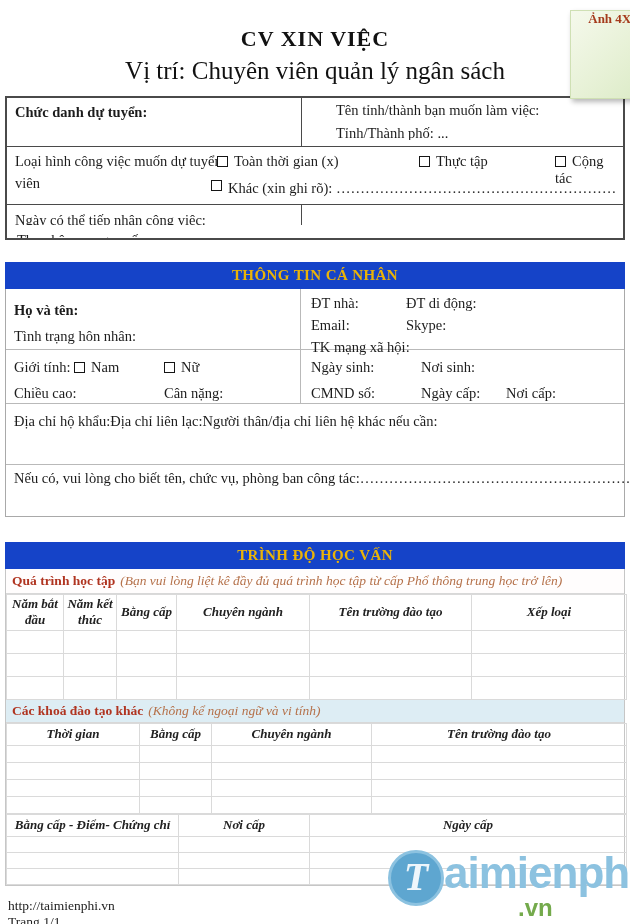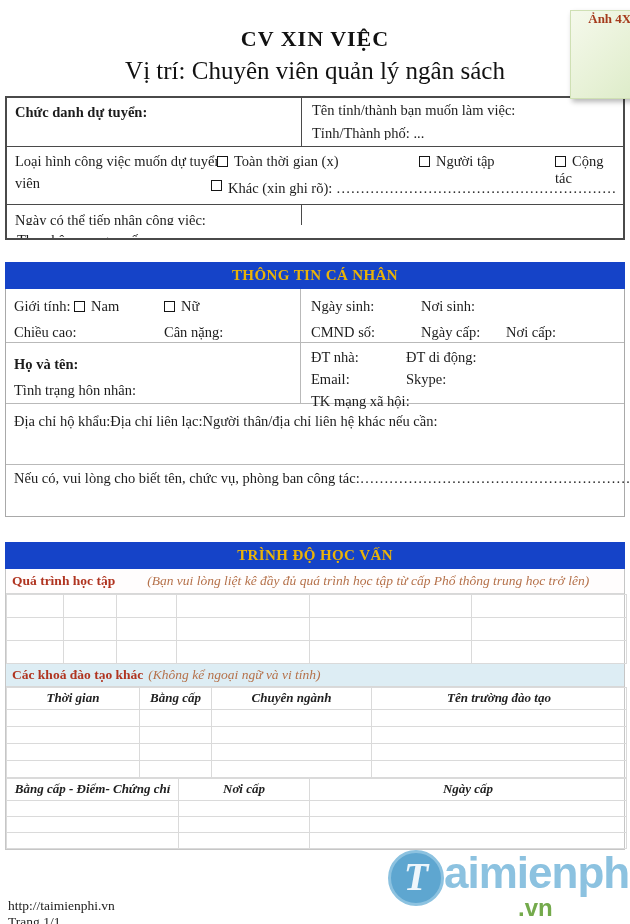--- a/index.html
+++ b/index.html
@@ -22,21 +22,21 @@
   .cb{display:inline-block;width:9px;height:9px;border:1.5px solid #151515;margin-right:6px;vertical-align:-1px;background:#fff;}
   .dots{overflow:hidden;white-space:nowrap;flex:1;color:#2a2a2a;}
   .line{white-space:nowrap;overflow:hidden;}
   
   .t1{margin:9px 5px 0;border:2px solid #4a4a4a;font-size:14.5px;}
   .t1 .row{display:flex;border-top:1px solid #4a4a4a;}
   .t1 .row:first-child{border-top:none;}
   .t1 .c-l{width:295px;border-right:1px solid #4a4a4a;padding:6px 8px;box-sizing:border-box;}
   .t1 .c-r{flex:1;padding:6px 10px;box-sizing:border-box;}
   .t1 .b{font-weight:bold;}
-  .r1{height:48px;}
+  .r1{height:48px;gap:24px;}
   .r2{position:relative;height:57px;}
   .r2 .lbl{position:absolute;left:8px;top:6px;}
   .r2 .wrap{position:absolute;left:8px;top:28px;}
   .r2 .o1{position:absolute;left:210px;top:6px;}
   .r2 .o2{position:absolute;left:412px;top:6px;}
   .r2 .o3{position:absolute;left:548px;top:6px;}
   .r2 .o4{position:absolute;left:204px;top:33px;right:6px;display:flex;}
   .r3{height:33px;flex-direction:column;}
   .r1 .c-r .line{line-height:14px;margin-top:-1px;}
   .r1 .c-r .line+.line{margin-top:9px;}
@@ -63,21 +63,21 @@
   .w150{display:inline-block;width:150px;}
   .w85{display:inline-block;width:85px;}
   .rowC{display:block;height:61px;padding:7px 8px 0;box-sizing:border-box;}
   .rowC .line{line-height:21.5px;}
   .rowD{display:block;height:52px;padding:5px 8px 0;box-sizing:border-box;}
   .rowD .line{line-height:19px;}
   .dline{display:flex;line-height:17px;}
   
   .edu{margin:0 5px;border:1px solid #c6c6c6;border-top:none;}
   .sub{display:flex;align-items:center;padding:0 6px;font-size:13.5px;border-bottom:1px solid #d8d8d8;}
-  .sub1{height:24px;background:#fffdfd;gap:27px;}
+  .sub1{height:24px;background:#fffdfd;}
   .sub2,.sub3{height:22px;background:#ddedf4;}
   .sub .st{font-weight:bold;color:#b03420;margin-right:5px;white-space:nowrap;}
   .sub .sn{font-style:italic;color:#b5714a;white-space:nowrap;overflow:hidden;}
   table.grid{border-collapse:collapse;table-layout:fixed;width:620px;}
   table.grid td,table.grid th{border:1px solid #dadada;padding:0 3px;box-sizing:border-box;}
   table.grid th{font-weight:bold;font-style:italic;font-size:13px;text-align:center;color:#222;}
   .g1 th{height:36px;}
   .g1 td{height:23px;}
   .g2 th{height:22px;}
   .g2 td{height:17px;}
@@ -114,52 +114,52 @@
       <div class="c-l b line">Chức danh dự tuyển:</div>
       <div class="c-r">
         <div class="line">Tên tỉnh/thành bạn muốn làm việc:</div>
         <div class="line">Tỉnh/Thành phố: ...</div>
       </div>
     </div>
     <div class="row r2">
       <span class="lbl">Loại hình công việc muốn dự tuyển:</span>
       <span class="wrap">viên</span>
       <span class="o1"><span class="cb"></span><span>Toàn thời gian  (x)</span></span>
-      <span class="o2"><span class="cb"></span><span>Người tập</span></span>
+      <span class="o2"><span class="cb"></span><span>Thực tập</span></span>
       <span class="o3"><span class="cb"></span><span>Cộng tác</span></span>
       <span class="o4"><span class="cb"></span><span>Khác (xin ghi rõ):</span>&nbsp;<span class="dots">…………………………………………………………………………………………………………………………………………………………………………</span></span>
     </div>
     <div class="row r3">
       <div class="c-l line" style="padding-top:7px">Ngày có thể tiếp nhận công việc:</div>
       <div class="c-r line" style="padding-top:7px">Thu nhập mong muốn:</div>
     </div>
   </div>
 
   <div class="band band1">THÔNG TIN CÁ NHÂN</div>
 
   <div class="pi">
+    <div class="prow rowA">
+      <div class="c-l">
+        <div class="line">Họ và tên:</div>
+        <div class="line">Tình trạng hôn nhân:</div>
+      </div>
+      <div class="c-r">
+        <div class="line"><span class="w95">ĐT nhà:</span><span>ĐT di động:</span></div>
+        <div class="line"><span class="w95">Email:</span><span>Skype:</span></div>
+        <div class="line">TK mạng xã hội:</div>
+      </div>
+    </div>
     <div class="prow rowB">
       <div class="c-l">
         <div class="line"><span class="w150"><span>Giới tính:</span>&nbsp;<span class="cb"></span><span>Nam</span></span><span class="cb"></span><span>Nữ</span></div>
         <div class="line"><span class="w150">Chiều cao:</span><span>Cân nặng:</span></div>
       </div>
       <div class="c-r">
         <div class="line"><span class="w110">Ngày sinh:</span><span>Nơi sinh:</span></div>
         <div class="line"><span class="w110">CMND số:</span><span class="w85">Ngày cấp:</span><span>Nơi cấp:</span></div>
-      </div>
-    </div>
-    <div class="prow rowA">
-      <div class="c-l">
-        <div class="line">Họ và tên:</div>
-        <div class="line">Tình trạng hôn nhân:</div>
-      </div>
-      <div class="c-r">
-        <div class="line"><span class="w95">ĐT nhà:</span><span>ĐT di động:</span></div>
-        <div class="line"><span class="w95">Email:</span><span>Skype:</span></div>
-        <div class="line">TK mạng xã hội:</div>
       </div>
     </div>
     <div class="prow rowC">
       <div class="line">Địa chỉ hộ khẩu:</div>
       <div class="line">Địa chỉ liên lạc:</div>
       <div class="line">Người thân/địa chỉ liên hệ khác nếu cần:</div>
     </div>
     <div class="prow rowD">
       <div class="line"></div>
       <div class="dline">
@@ -181,20 +181,28 @@
     <table class="grid g1">
       <colgroup>
           <col style="width:57px">
           <col style="width:53px">
           <col style="width:60px">
           <col style="width:133px">
           <col style="width:162px">
           <col style="width:155px">
         </colgroup>
       <tbody>
+          <tr>
+        <th>Năm bắt đầu</th>
+        <th>Năm kết thúc</th>
+        <th>Bằng cấp</th>
+        <th>Chuyên ngành</th>
+        <th>Tên trường đào tạo</th>
+        <th>Xếp loại</th>
+      </tr>
       <tr>
             <td></td>
             <td></td>
             <td></td>
             <td></td>
             <td></td>
             <td></td>
           </tr>
       <tr>
             <td></td>

